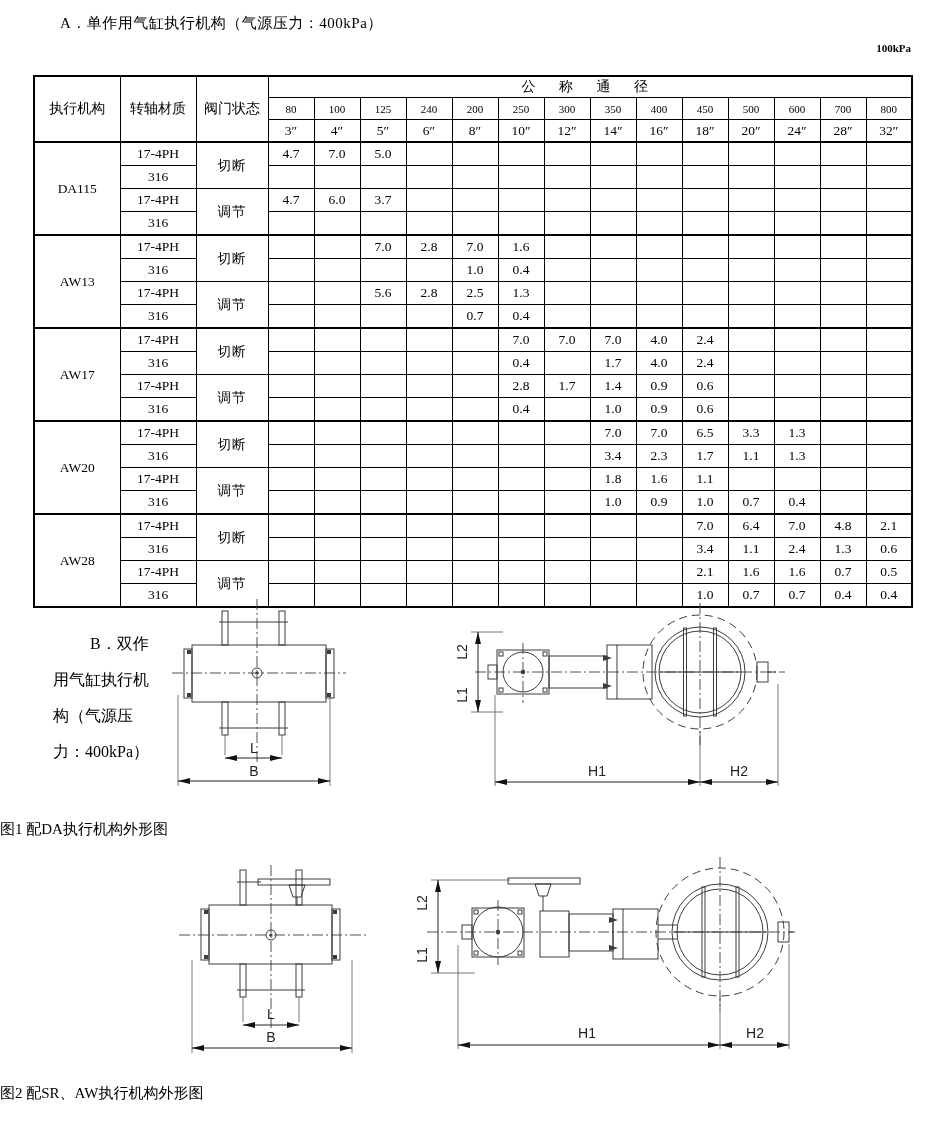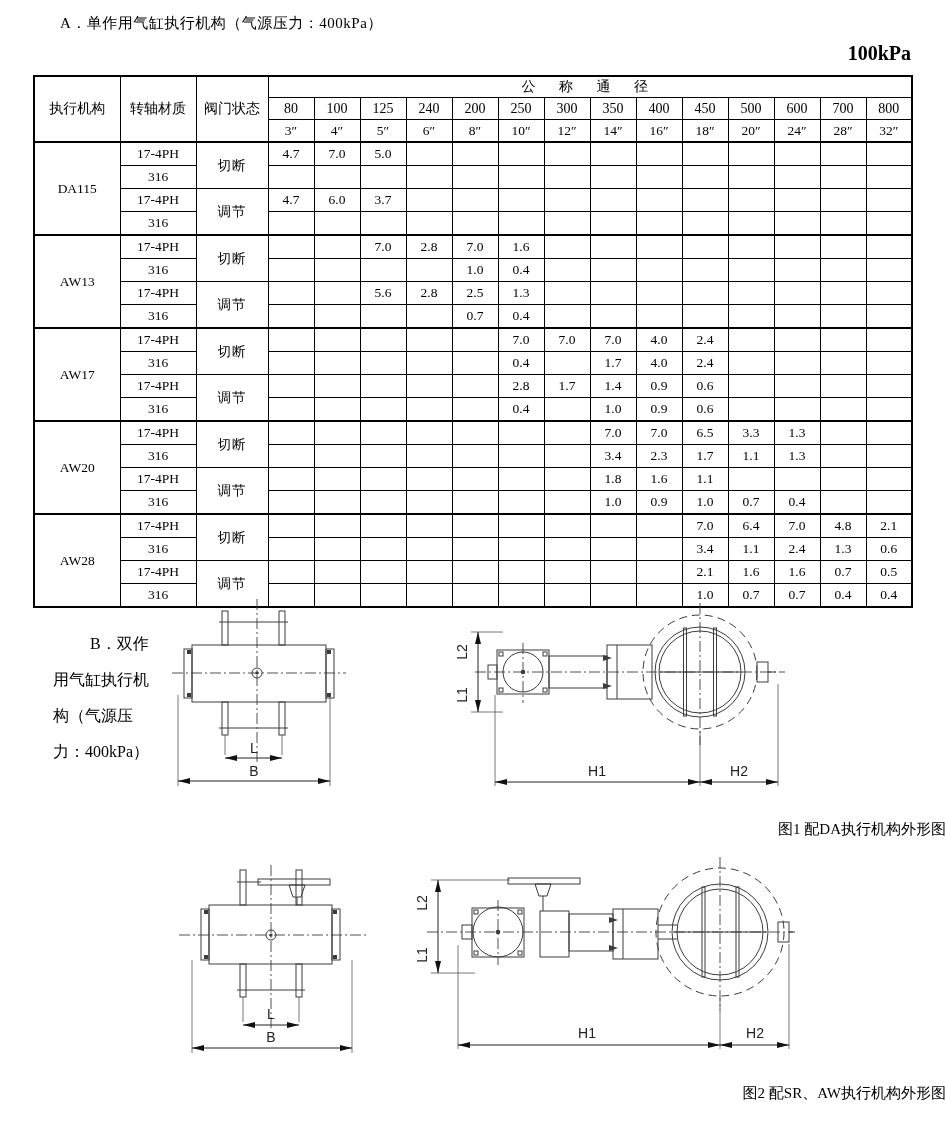--- a/index.html
+++ b/index.html
@@ -2,38 +2,38 @@
 <html><head>
 <meta charset="utf-8">
 <style>
   html,body{margin:0;padding:0;background:#e8e8e8;}
   .page{
     position:relative;width:946px;height:1144px;background:#ffffff;
     font-family:"Liberation Serif","DejaVu Serif",serif;color:#000;overflow:hidden;
     margin:0 auto;
   }
   .title-a{position:absolute;left:60px;top:14px;font-size:15px;letter-spacing:.5px;}
-  .unit-label{position:absolute;right:35px;top:42px;font-size:20px;font-weight:bold;}
+  .unit-label{position:absolute;right:35px;top:42px;font-size:11px;font-weight:bold;}
   table.torque{position:absolute;left:33px;top:75px;border-collapse:collapse;table-layout:fixed;
     border:2px solid #000;}
   table.torque th,table.torque td{
     border:1px solid #000;padding:0;text-align:center;vertical-align:middle;
     font-weight:normal;overflow:hidden;white-space:nowrap;
   }
   table.torque thead tr.h1 th{height:20px;font-size:14px;margin-top:7px;}
-  table.torque thead tr.h2 th{height:21px;font-size:14px;}
+  table.torque thead tr.h2 th{height:21px;font-size:11px;}
   table.torque thead tr.h3 th{height:21px;font-size:13.5px;}
   table.torque th.dn-span{letter-spacing:10px;}
   table.torque tbody td{height:22px;font-size:13.5px;}
   table.torque tbody td.cn{font-size:13.5px;letter-spacing:1px;}
   table.torque tbody tr.group-start td{border-top:2px solid #000;}
   .section-b{position:absolute;left:53px;top:626px;width:140px;font-size:16px;line-height:36px;}
   .section-b .ln{display:block;}
   .section-b .ln.first{padding-left:37px;}
-  .caption{position:absolute;left:0;width:946px;text-align:right;font-size:15px;}
+  .caption{position:absolute;left:0;width:946px;text-align:left;font-size:15px;}
   .cap1{top:820px;}
   .cap2{top:1084px;}
   svg{position:absolute;overflow:visible;}
   svg .ln{stroke:#3c3c3c;stroke-width:1;fill:none;}
   svg .thin{stroke:#555;stroke-width:0.8;fill:none;}
   svg .cl{stroke:#3c3c3c;stroke-width:0.9;fill:none;stroke-dasharray:11 3 2 3;}
   svg .dash{stroke:#3c3c3c;stroke-width:1;fill:none;stroke-dasharray:8 5;}
   svg .fl{fill:#3c3c3c;stroke:none;}
   svg .dim{stroke:#222;stroke-width:1;fill:none;}
   svg text{fill:#222;font-family:"Liberation Sans","DejaVu Sans",sans-serif;font-size:14px;}

